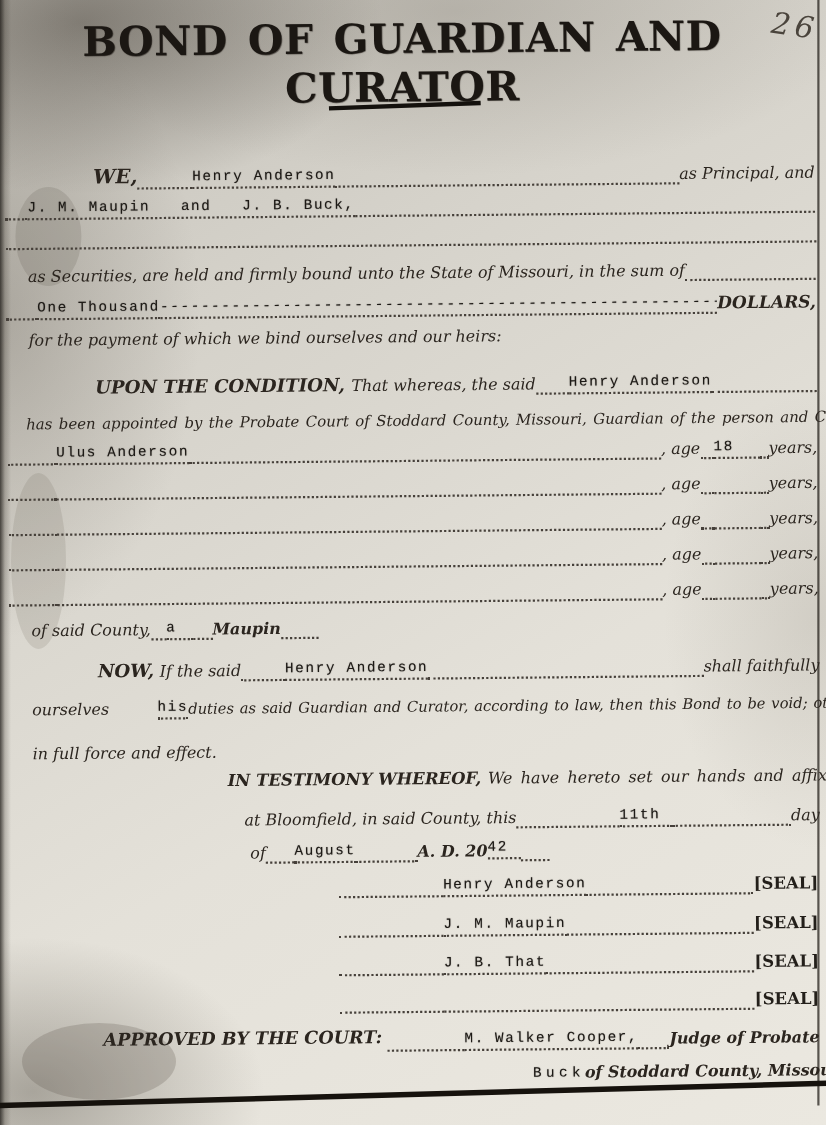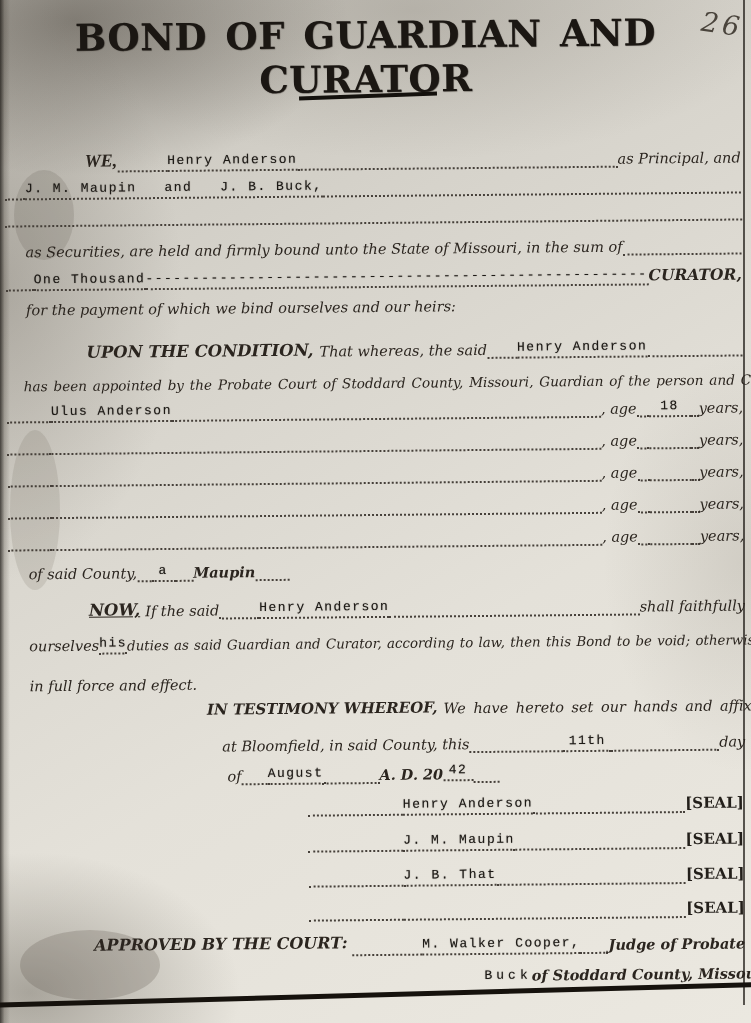--- a/index.html
+++ b/index.html
@@ -18,21 +18,21 @@
   #doc{position:absolute;inset:0;transform:rotate(-0.55deg);}
   .row{position:absolute;display:flex;align-items:flex-end;height:24px;}
   .d{border-bottom:2px dotted #46403a;}
   .seg{display:inline-block;height:100%;}
   .fill{flex:1;overflow:hidden;white-space:nowrap;}
   .pr{font-style:italic;font-size:14.5px;color:#2b251f;white-space:nowrap;padding-bottom:1px;}
   .prb{font-weight:bold;}
   .typed{font-family:"Liberation Mono","DejaVu Sans Mono",monospace;font-size:13px;
          letter-spacing:1.5px;color:#1d1a16;white-space:pre;padding-bottom:2px;
          text-shadow:0 0 1px rgba(35,30,25,0.55);}
-  .ctr{text-align:center;}
+  .ctr{text-align:left;}
   .seal{font-style:normal;font-weight:bold;font-size:15px;color:#231f1a;padding-bottom:1px;white-space:nowrap;}
   .title{position:absolute;top:13px;left:40px;width:660px;text-align:center;
          font-weight:bold;font-size:37px;letter-spacing:0.5px;word-spacing:5px;color:#1b1713;
          text-shadow:0.5px 0.5px 0.8px rgba(25,20,15,0.6);}
   .title-rule{position:absolute;top:94px;left:303px;width:138px;height:4px;background:#14110d;transform:rotate(-1.5deg);}
   .corner{position:absolute;top:12px;left:706px;font-style:italic;font-size:27px;color:#4a443c;
           transform:rotate(9deg);letter-spacing:4px;}
   .edge-left{position:absolute;top:0;left:0;width:10px;height:1023px;
      background:linear-gradient(to right, rgba(25,22,18,0.75), rgba(60,54,46,0.25) 45%, rgba(0,0,0,0) 100%);}
   .edge-right{position:absolute;top:0;left:743px;width:2px;height:1005px;background:rgba(38,34,28,0.75);}
@@ -49,21 +49,21 @@
 <div class="blotch" style="top:430px;left:10px;width:50px;height:160px;background:rgba(90,84,74,0.14);"></div>
 <div class="blotch" style="top:930px;left:20px;width:140px;height:70px;background:rgba(80,74,64,0.22);"></div>
 
 <div id="doc">
 
   <div class="title">BOND OF GUARDIAN AND CURATOR</div>
   <div class="corner">26</div>
   <div class="title-rule"></div>
 
   <div class="row" style="top:146px;left:88px;right:7px;">
-    <span class="pr prb" style="font-size:18px;font-family:Liberation Serif, serif;">WE,</span>
+    <span class="pr prb" style="font-size:18px;">WE,</span>
     <span class="seg d" style="width:50px;"></span>
     <span class="typed d">Henry Anderson</span>
     <span class="seg d fill"></span>
     <span class="pr">as Principal, and</span>
   </div>
 
   <div class="row" style="top:173px;left:8px;right:7px;">
     <span class="seg d" style="width:20px;"></span>
     <span class="typed d">J. M. Maupin   and   J. B. Buck,</span>
     <span class="seg d fill"></span>
@@ -75,21 +75,21 @@
 
   <div class="row" style="top:234px;left:28px;right:7px;">
     <span class="pr">as Securities, are held and firmly bound unto the State of Missouri, in the sum of</span>
     <span class="seg d fill"></span>
   </div>
 
   <div class="row" style="top:264px;left:8px;right:7px;">
     <span class="seg d" style="width:28px;"></span>
     <span class="typed d">One Thousand</span>
     <span class="typed d fill">------------------------------------------------------------------------------------------------------------------------</span>
-    <span class="pr prb" style="font-size:15.5px;">CURATOR,</span>
+    <span class="pr prb" style="font-size:15.5px;">DOLLARS,</span>
   </div>
 
   <div class="row" style="top:292px;left:28px;">
     <span class="pr">for the payment of which we bind ourselves and our heirs:</span>
   </div>
 
   <div class="row" style="top:336px;left:88px;right:7px;">
     <span class="pr prb" style="font-size:16.5px;">UPON THE CONDITION,</span>
     <span class="pr" style="margin-left:6px;">That whereas, the said</span>
     <span class="seg d" style="width:30px;"></span>
@@ -155,32 +155,32 @@
   <div class="row" style="top:556px;left:28px;">
     <span class="pr">of said County,</span>
     <span class="seg d" style="width:14px;"></span>
     <span class="typed d ctr" style="width:24px;">a</span>
     <span class="seg d" style="width:18px;"></span>
     <span class="pr prb">Maupin</span>
     <span class="seg d" style="width:34px;"></span>
   </div>
 
   <div class="row" style="top:594px;left:88px;right:7px;">
-    <span class="pr prb" style="font-size:16.5px;text-decoration:underline;">NOW,</span>
+    <span class="pr prb" style="font-size:16.5px;">NOW,</span>
     <span class="pr" style="margin-left:5px;">If the said</span>
     <span class="seg d" style="width:40px;"></span>
     <span class="typed d">Henry Anderson</span>
     <span class="seg d fill"></span>
     <span class="pr">shall faithfully</span>
   </div>
 
   <div class="row" style="top:628px;left:28px;right:7px;">
     <span class="pr">ourselves</span>
     <span class="seg d" style="width:14px;"></span>
-    <span class="typed d ctr" style="width:40px;">his</span>
+    <span class="typed d ctr" style="width:40px;margin-left:44px;">his</span>
     <span class="seg d" style="width:22px;"></span>
     <span class="pr" style="font-size:13.4px;word-spacing:1px;">duties as said Guardian and Curator, according to law, then this Bond to be void; otherwise to remain</span>
   </div>
 
   <div class="row" style="top:668px;left:28px;">
     <span class="pr">in full force and effect.</span>
   </div>
 
   <div class="row" style="top:694px;left:205px;right:8px;">
     <span class="pr prb" style="font-size:15px;">IN TESTIMONY WHEREOF,</span>

